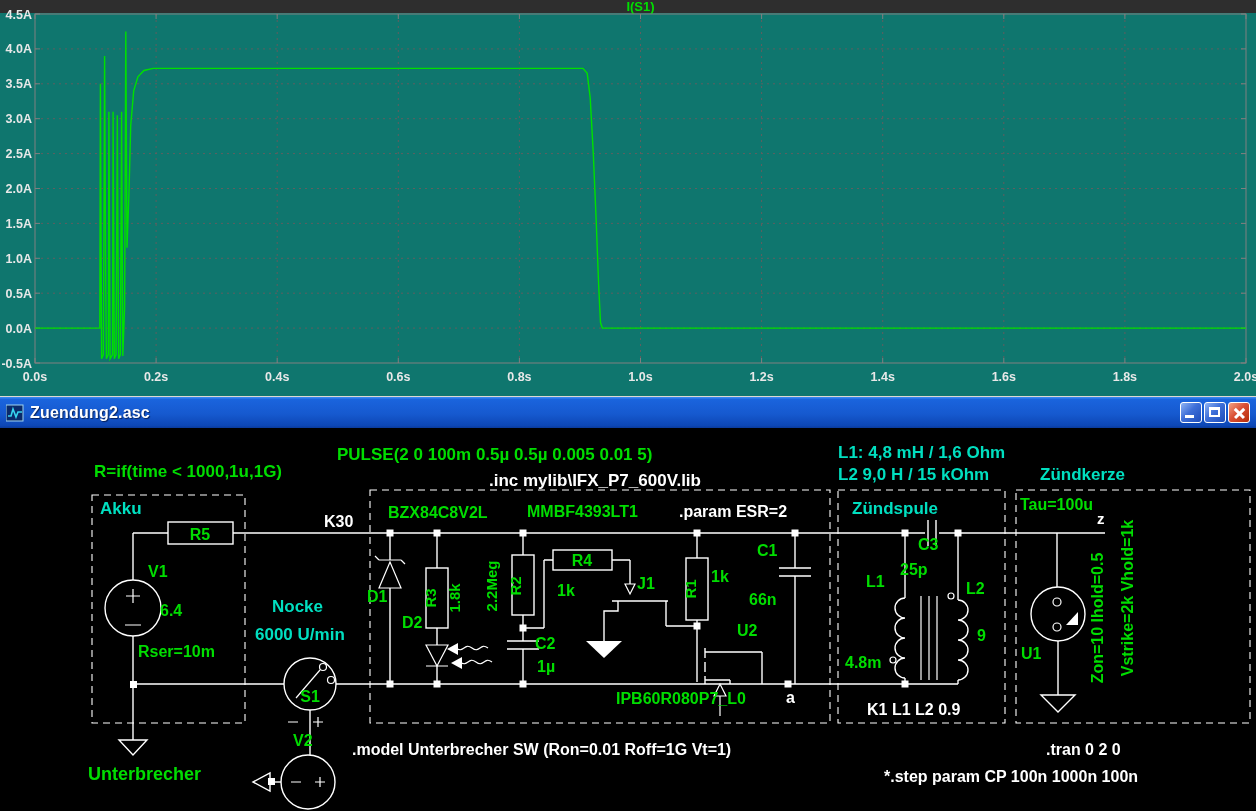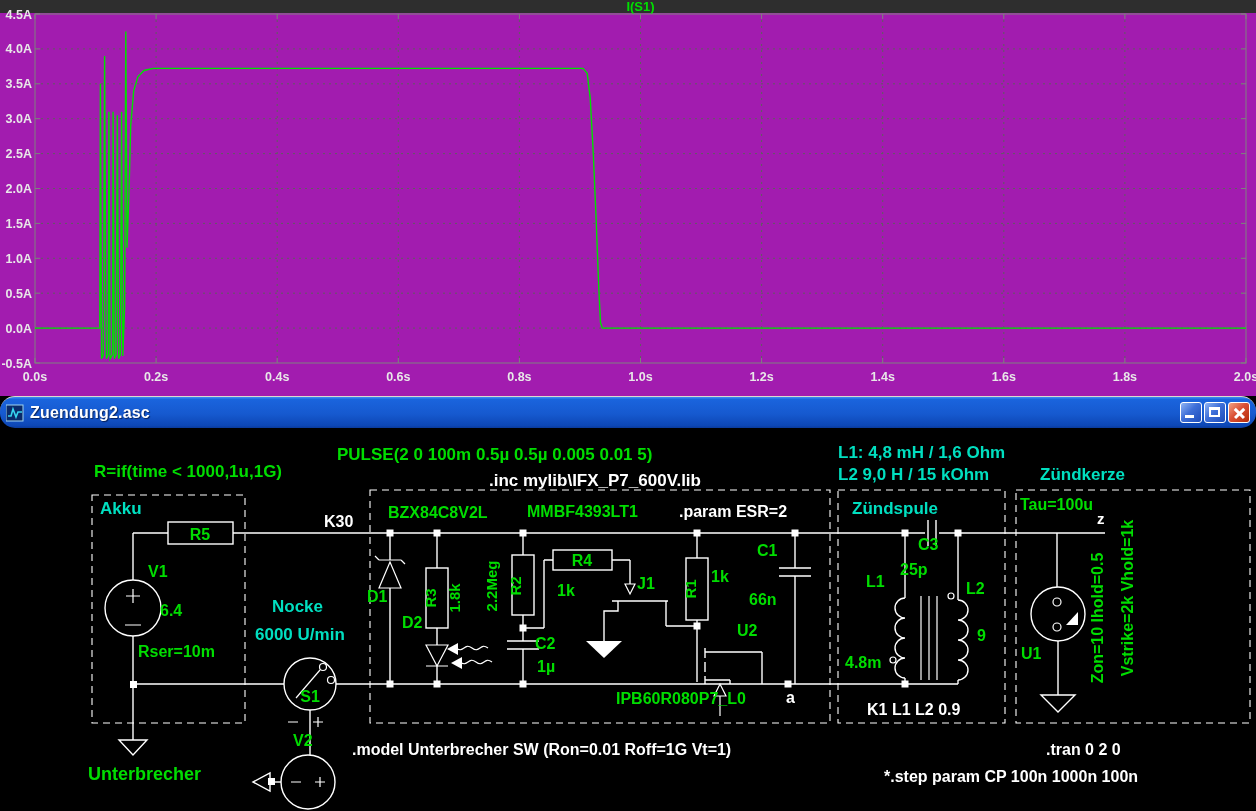--- a/index.html
+++ b/index.html
@@ -1,25 +1,25 @@
 <!DOCTYPE html>
 <html><head>
 <meta charset="utf-8">
 <style>
   html,body{margin:0;padding:0;background:#000;}
   .stage{position:relative;width:1256px;height:811px;overflow:hidden;background:#000;
          font-family:"Liberation Sans",sans-serif;}
   
-  .plot-pane{position:absolute;left:0;top:0;width:1256px;height:396px;background:#a21caf;}
+  .plot-pane{position:absolute;left:0;top:0;width:1256px;height:396px;background:#0f766e;}
   .plot-pane svg{display:block;}
   
   .titlebar{position:absolute;left:0;top:396px;width:1256px;height:32px;
     background:linear-gradient(180deg,#3d8df2 0%,#1a64dd 8%,#1659cf 55%,#0d47b5 92%,#0a3a9a 100%);
     border-top:1px solid #dcd9d2;box-sizing:border-box;
-    display:flex;align-items:center;padding:0 4px;border-radius:15px;}
+    display:flex;align-items:center;padding:0 4px;}
   .win-icon{width:18px;height:18px;margin:0 6px 0 2px;flex:0 0 auto;}
   .win-title{color:#fff;font-weight:bold;font-size:16px;letter-spacing:0.2px;
     text-shadow:1px 1px 1px rgba(0,0,20,0.6);flex:1 1 auto;}
   .win-buttons{display:flex;gap:2px;margin-right:2px;}
   .wbtn{width:22px;height:21px;border-radius:3px;border:1px solid #fff;box-sizing:border-box;
     position:relative;}
   .wbtn.min,.wbtn.max{background:linear-gradient(135deg,#8fb4f4 0%,#3e6fd8 45%,#1d4cba 100%);}
   .wbtn.close{background:linear-gradient(135deg,#f2a183 0%,#da5136 45%,#b62b08 100%);}
   .glyph-min{position:absolute;left:4px;bottom:4px;width:9px;height:3px;background:#fff;}
   .glyph-max{position:absolute;left:4px;top:4px;width:11px;height:10px;

